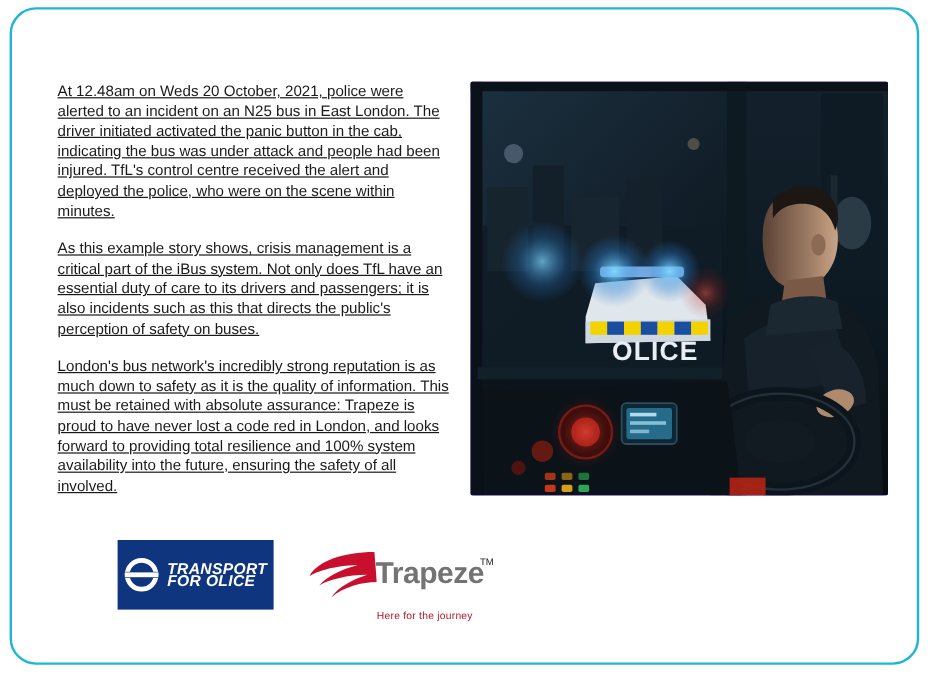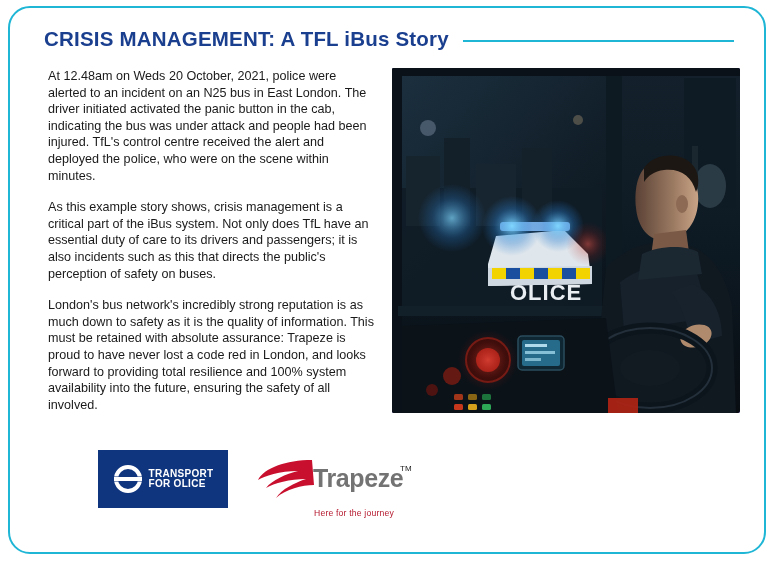--- a/index.html
+++ b/index.html
@@ -60,20 +60,21 @@
     position: absolute;
     left: 0;
     top: 0;
     width: 330px;
   }
   .para {
     font-size: 12.6px;
     line-height: 16.6px;
     color: #1a1a1a;
     margin: 0 0 15px 0;
+    text-decoration: underline;
   }
 
   .photo {
     position: absolute;
     left: 344px;
     top: 0;
     width: 348px;
     height: 345px;
     border-radius: 2px;
     overflow: hidden;
@@ -105,24 +106,25 @@
     align-items: center;
     gap: 6px;
   }
   .roundel {
     width: 30px;
     height: 30px;
     position: relative;
   }
   .tfl-text {
     color: #ffffff;
-    font-size: 10px;
+    font-size: 13px;
     font-weight: bold;
     line-height: 10px;
     letter-spacing: 0.3px;
+    font-style: italic;
   }
   .trapeze {
     position: absolute;
     left: 200px;
     top: 4px;
     width: 170px;
     height: 54px;
   }
   .trapeze-word {
     position: absolute;
@@ -148,24 +150,20 @@
     font-weight: normal;
     color: #b4172c;
     letter-spacing: 0.2px;
   }
 </style>
 </head>
 <body>
 
 <div class="card">
 
-  <div class="title-row">
-    <div class="title">CRISIS MANAGEMENT: A TFL iBus Story</div>
-    <div class="title-rule"></div>
-  </div>
 
   <div class="content">
 
     <div class="body-col">
       <p class="para">At 12.48am on Weds 20 October, 2021, police were alerted to an incident on an N25 bus in East London. The driver initiated activated the panic button in the cab, indicating the bus was under attack and people had been injured. TfL's control centre received the alert and deployed the police, who were on the scene within minutes.</p>
       <p class="para">As this example story shows, crisis management is a critical part of the iBus system. Not only does TfL have an essential duty of care to its drivers and passengers; it is also incidents such as this that directs the public's perception of safety on buses.</p>
       <p class="para">London's bus network's incredibly strong reputation is as much down to safety as it is the quality of information. This must be retained with absolute assurance: Trapeze is proud to have never lost a code red in London, and looks forward to providing total resilience and 100% system availability into the future, ensuring the safety of all involved.</p>
     </div>
 
     <div class="photo">

